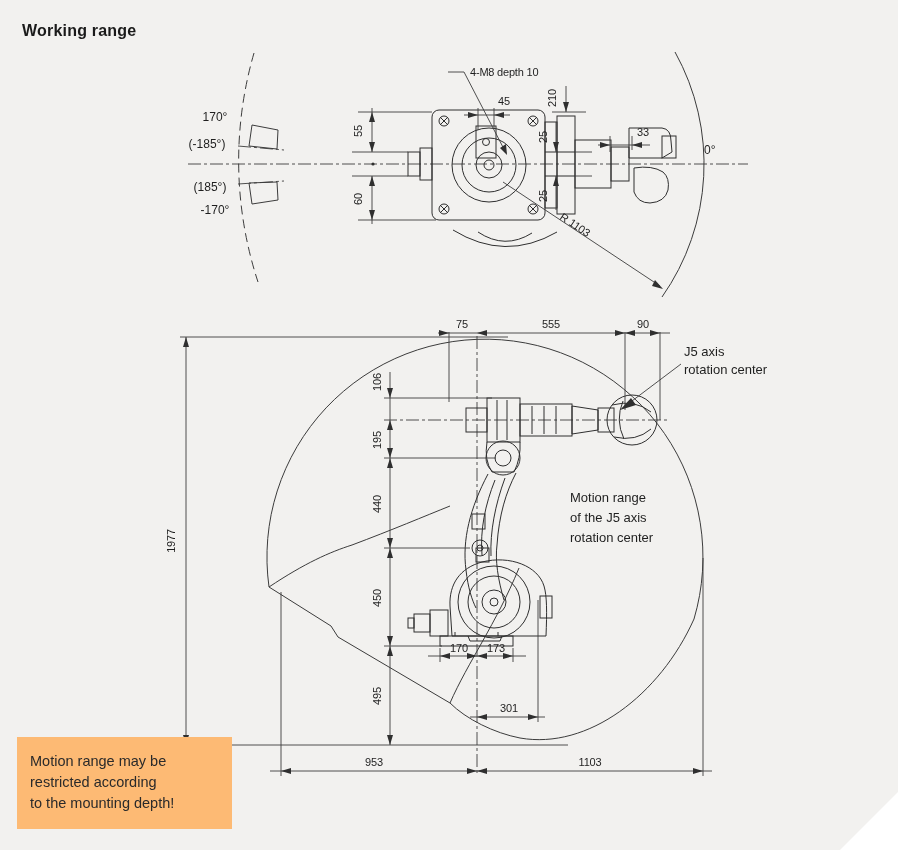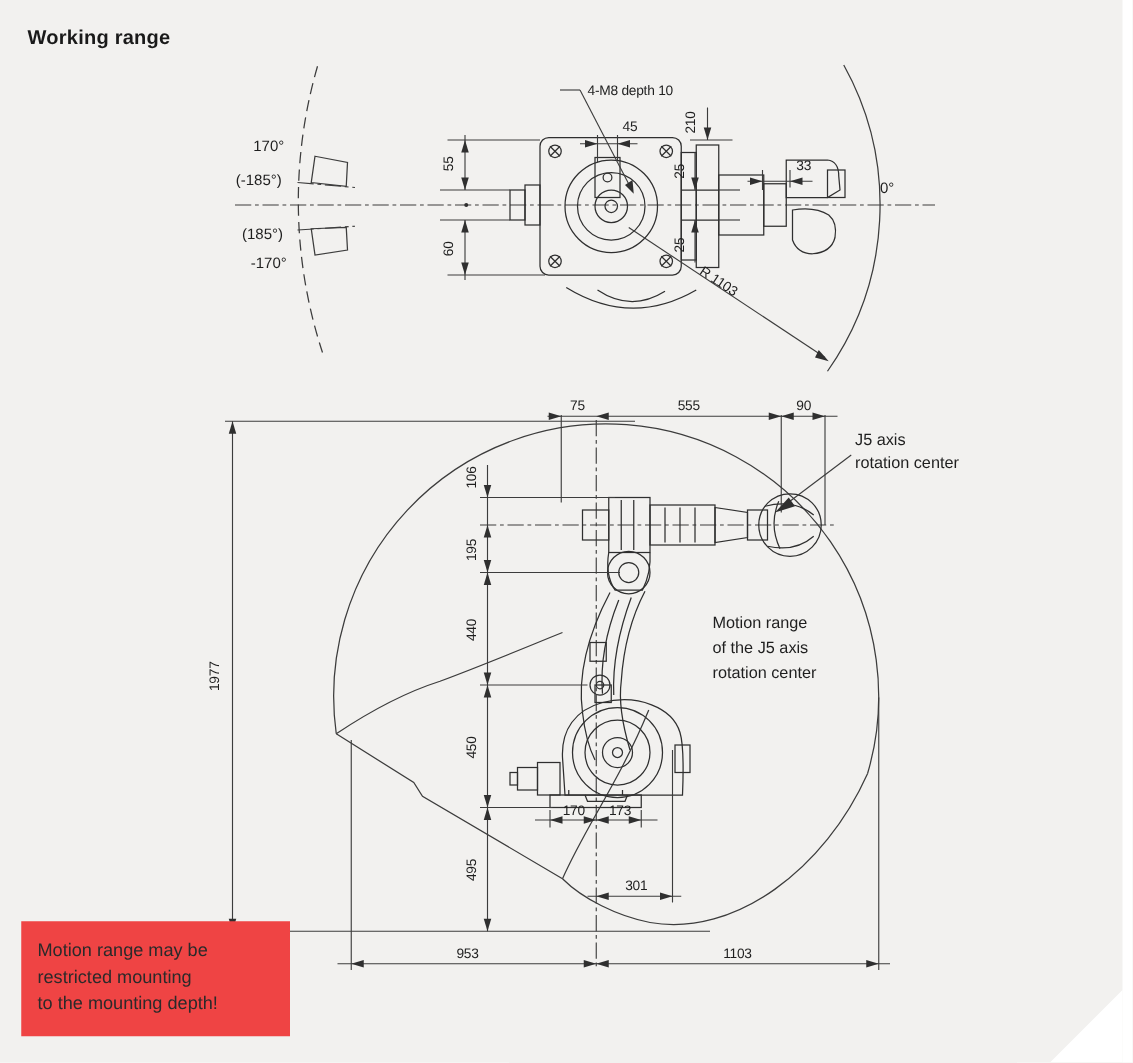--- a/index.html
+++ b/index.html
@@ -11,21 +11,21 @@
     overflow:hidden;
   }
   .page-title{
     position:absolute;left:22px;top:22px;
     font-size:16px;font-weight:bold;color:#1a1a1a;
     letter-spacing:0.2px;
   }
   .note-box{
     position:absolute;left:17px;top:737px;
     width:215px;height:92px;
-    background:#ef4444;
+    background:#fdba74;
     box-sizing:border-box;
     padding:14px 0 0 13px;
     color:#2a2a2a;
     font-size:14.5px;line-height:21px;
   }
   svg{position:absolute;left:0;top:0;}
   svg text{
     font-family:"Liberation Sans","DejaVu Sans",sans-serif;
     fill:#1f1f1f;
   }
@@ -281,17 +281,17 @@
       <text class="note-t" x="570" y="502" text-anchor="start">Motion range</text>
       <text class="note-t" x="570" y="522" text-anchor="start">of the J5 axis</text>
       <text class="note-t" x="570" y="542" text-anchor="start">rotation center</text>
     </g>
 
     <polygon points="906,784 906,850 840,850" fill="#ffffff"></polygon>
   </svg>
 
   <div class="note-box">
     <div>Motion range may be</div>
-    <div>restricted mounting</div>
+    <div>restricted according</div>
     <div>to the mounting depth!</div>
   </div>
 
 </div>
 
 </body></html>

